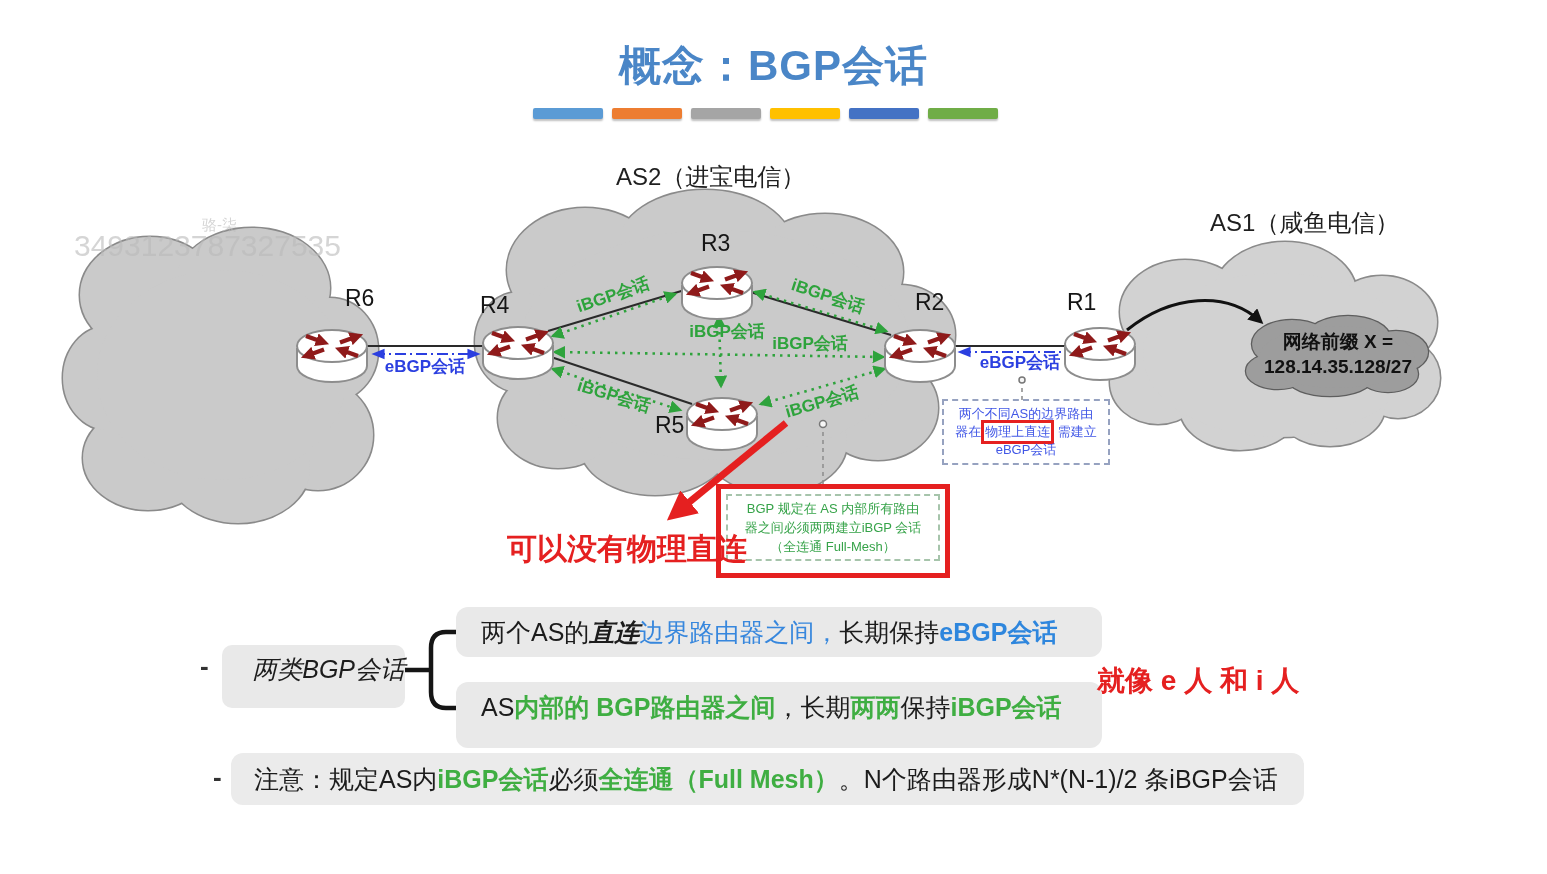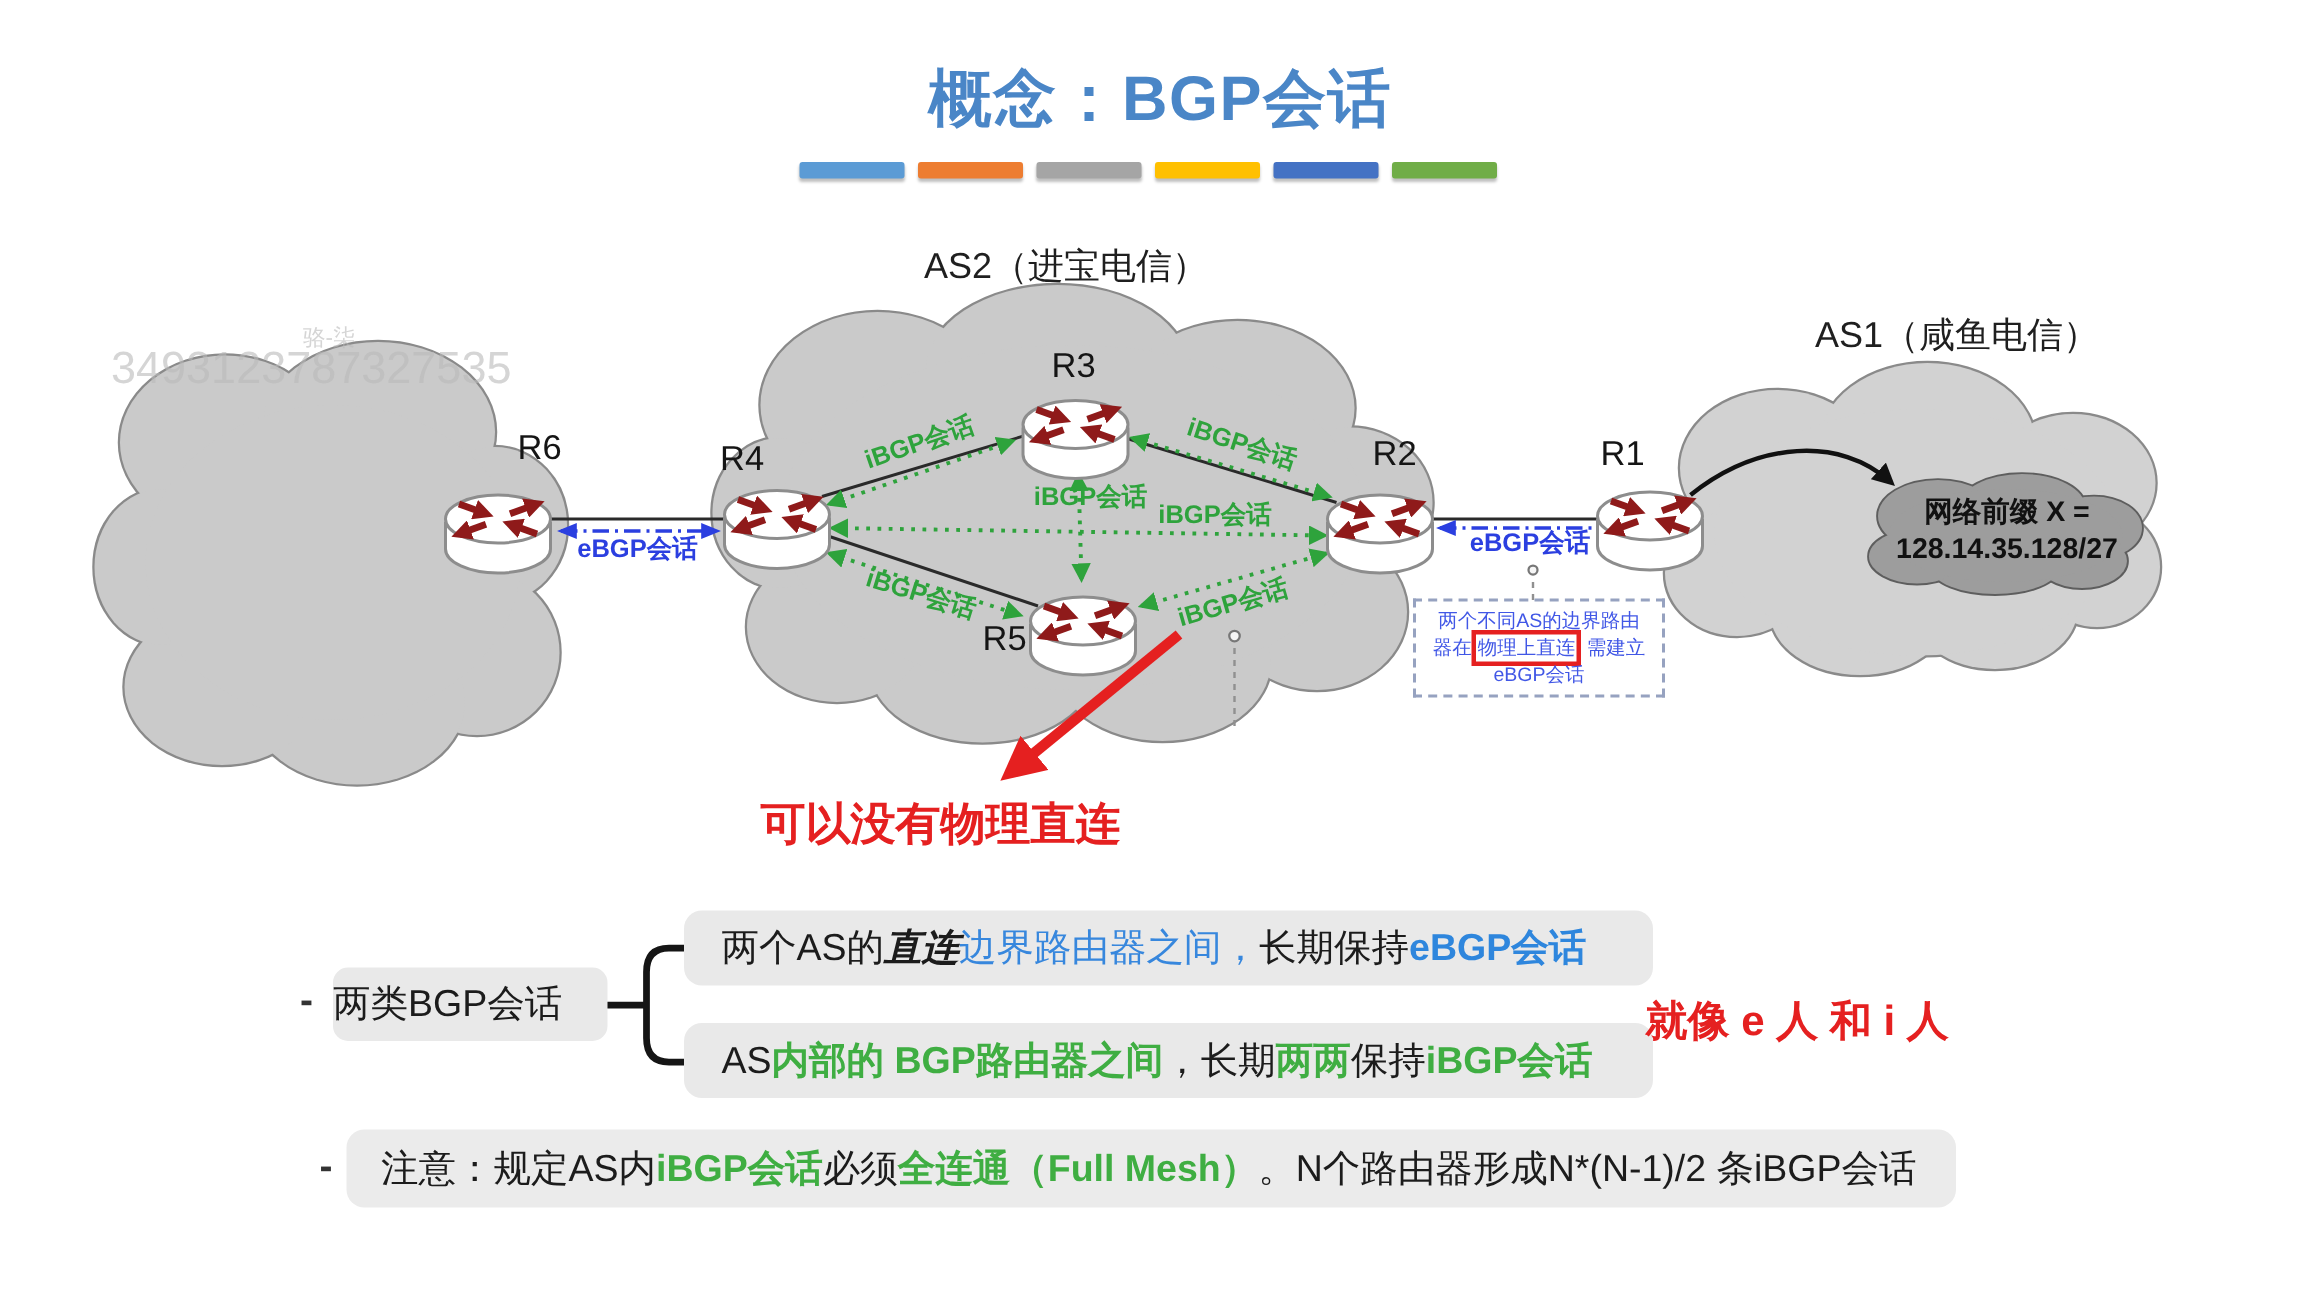--- a/index.html
+++ b/index.html
@@ -31,23 +31,23 @@
   .redhl{display:inline-block;border:3px solid #e52020;padding:0 1px;margin:-3px 0;}
   
   .greenouter{position:absolute;left:716px;top:484px;width:224px;height:84px;
     border:5px solid #e52020;background:#fff;}
   .greeninner{margin:5px;border:2px dashed #a6c4ab;padding:3px 1px;text-align:center;
     font-size:13px;line-height:19px;color:#36a349;}
   .redtext{position:absolute;white-space:nowrap;font-weight:bold;color:#e52020;}
   
   .dash{position:absolute;font-size:26px;font-weight:bold;color:#333;}
   .gbox{position:absolute;background:#e9e9e9;border-radius:12px;font-size:25px;white-space:nowrap;}
-  .rootbox{left:222px;top:645px;width:183px;height:49px;line-height:49px;text-align:left;border-radius:10px;}
+  .rootbox{left:222px;top:645px;width:183px;height:63px;line-height:49px;text-align:right;border-radius:10px;font-style:italic;}
   .box1{left:456px;top:607px;width:621px;height:50px;line-height:50px;padding-left:25px;}
-  .box2{left:456px;top:682px;width:621px;height:50px;line-height:50px;padding-left:25px;}
+  .box2{left:456px;top:682px;width:621px;height:66px;line-height:50px;padding-left:25px;}
   .notebox{left:231px;top:753px;width:1050px;height:52px;line-height:52px;padding-left:23px;background:#ebebeb;}
   .blue-t{color:#3787dd;} .blue-b{color:#2e86dd;font-weight:bold;}
   .green-b{color:#3fae42;font-weight:bold;}
   .bi{font-weight:bold;font-style:italic;}
   svg.canvas{position:absolute;left:0;top:0;}
 </style>
 </head>
 <body>
 
 <div class="stage">
@@ -219,20 +219,27 @@
     <div>网络前缀 X =</div>
     <div>128.14.35.128/27</div>
   </div>
 
   <div class="bluebox">
     <div>两个不同AS的边界路由</div>
     <div><span>器在</span><span class="redhl">物理上直连</span>&nbsp;<span>需建立</span></div>
     <div>eBGP会话</div>
   </div>
 
+  <div class="greenouter">
+    <div class="greeninner">
+      <div>BGP 规定在 AS 内部所有路由</div>
+      <div>器之间必须两两建立iBGP 会话</div>
+      <div>（全连通 Full-Mesh）</div>
+    </div>
+  </div>
 
   <div class="redtext" style="left:507px;top:529px;font-size:30px;">可以没有物理直连</div>
 
   <div class="dash" style="left:200px;top:651px;">-</div>
   <div class="gbox rootbox">两类BGP会话</div>
 
   <div class="gbox box1">
     <span>两个AS的</span><span class="bi">直连</span><span class="blue-t">边界路由器之间，</span><span>长期保持</span><span class="blue-b">eBGP会话</span>
   </div>
 

